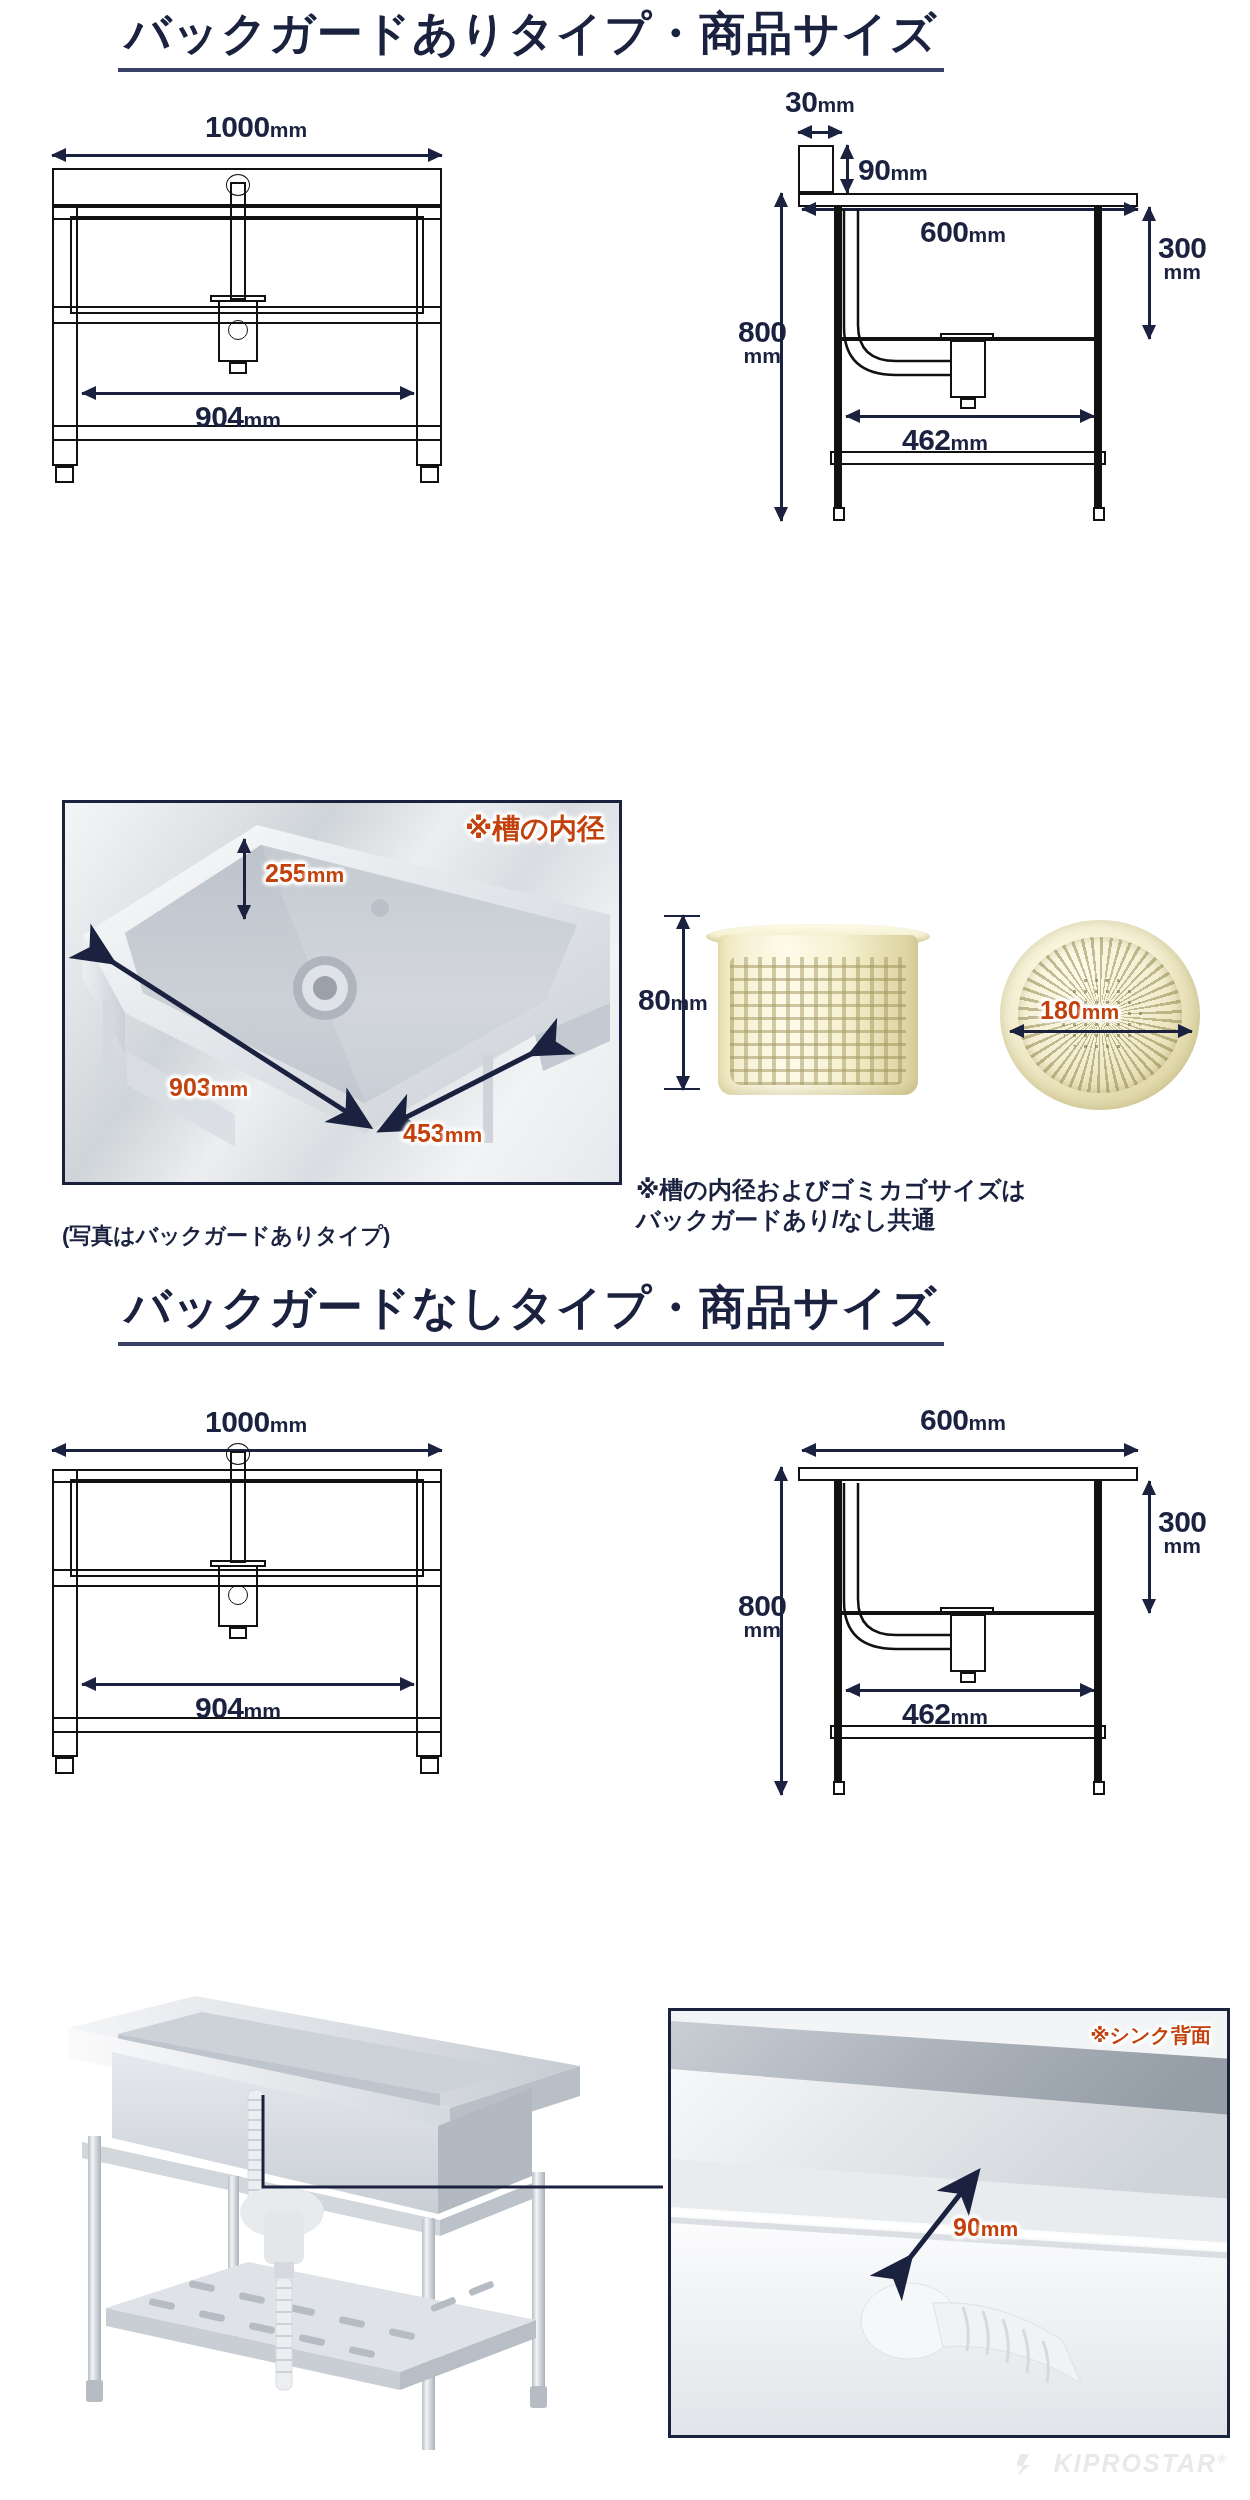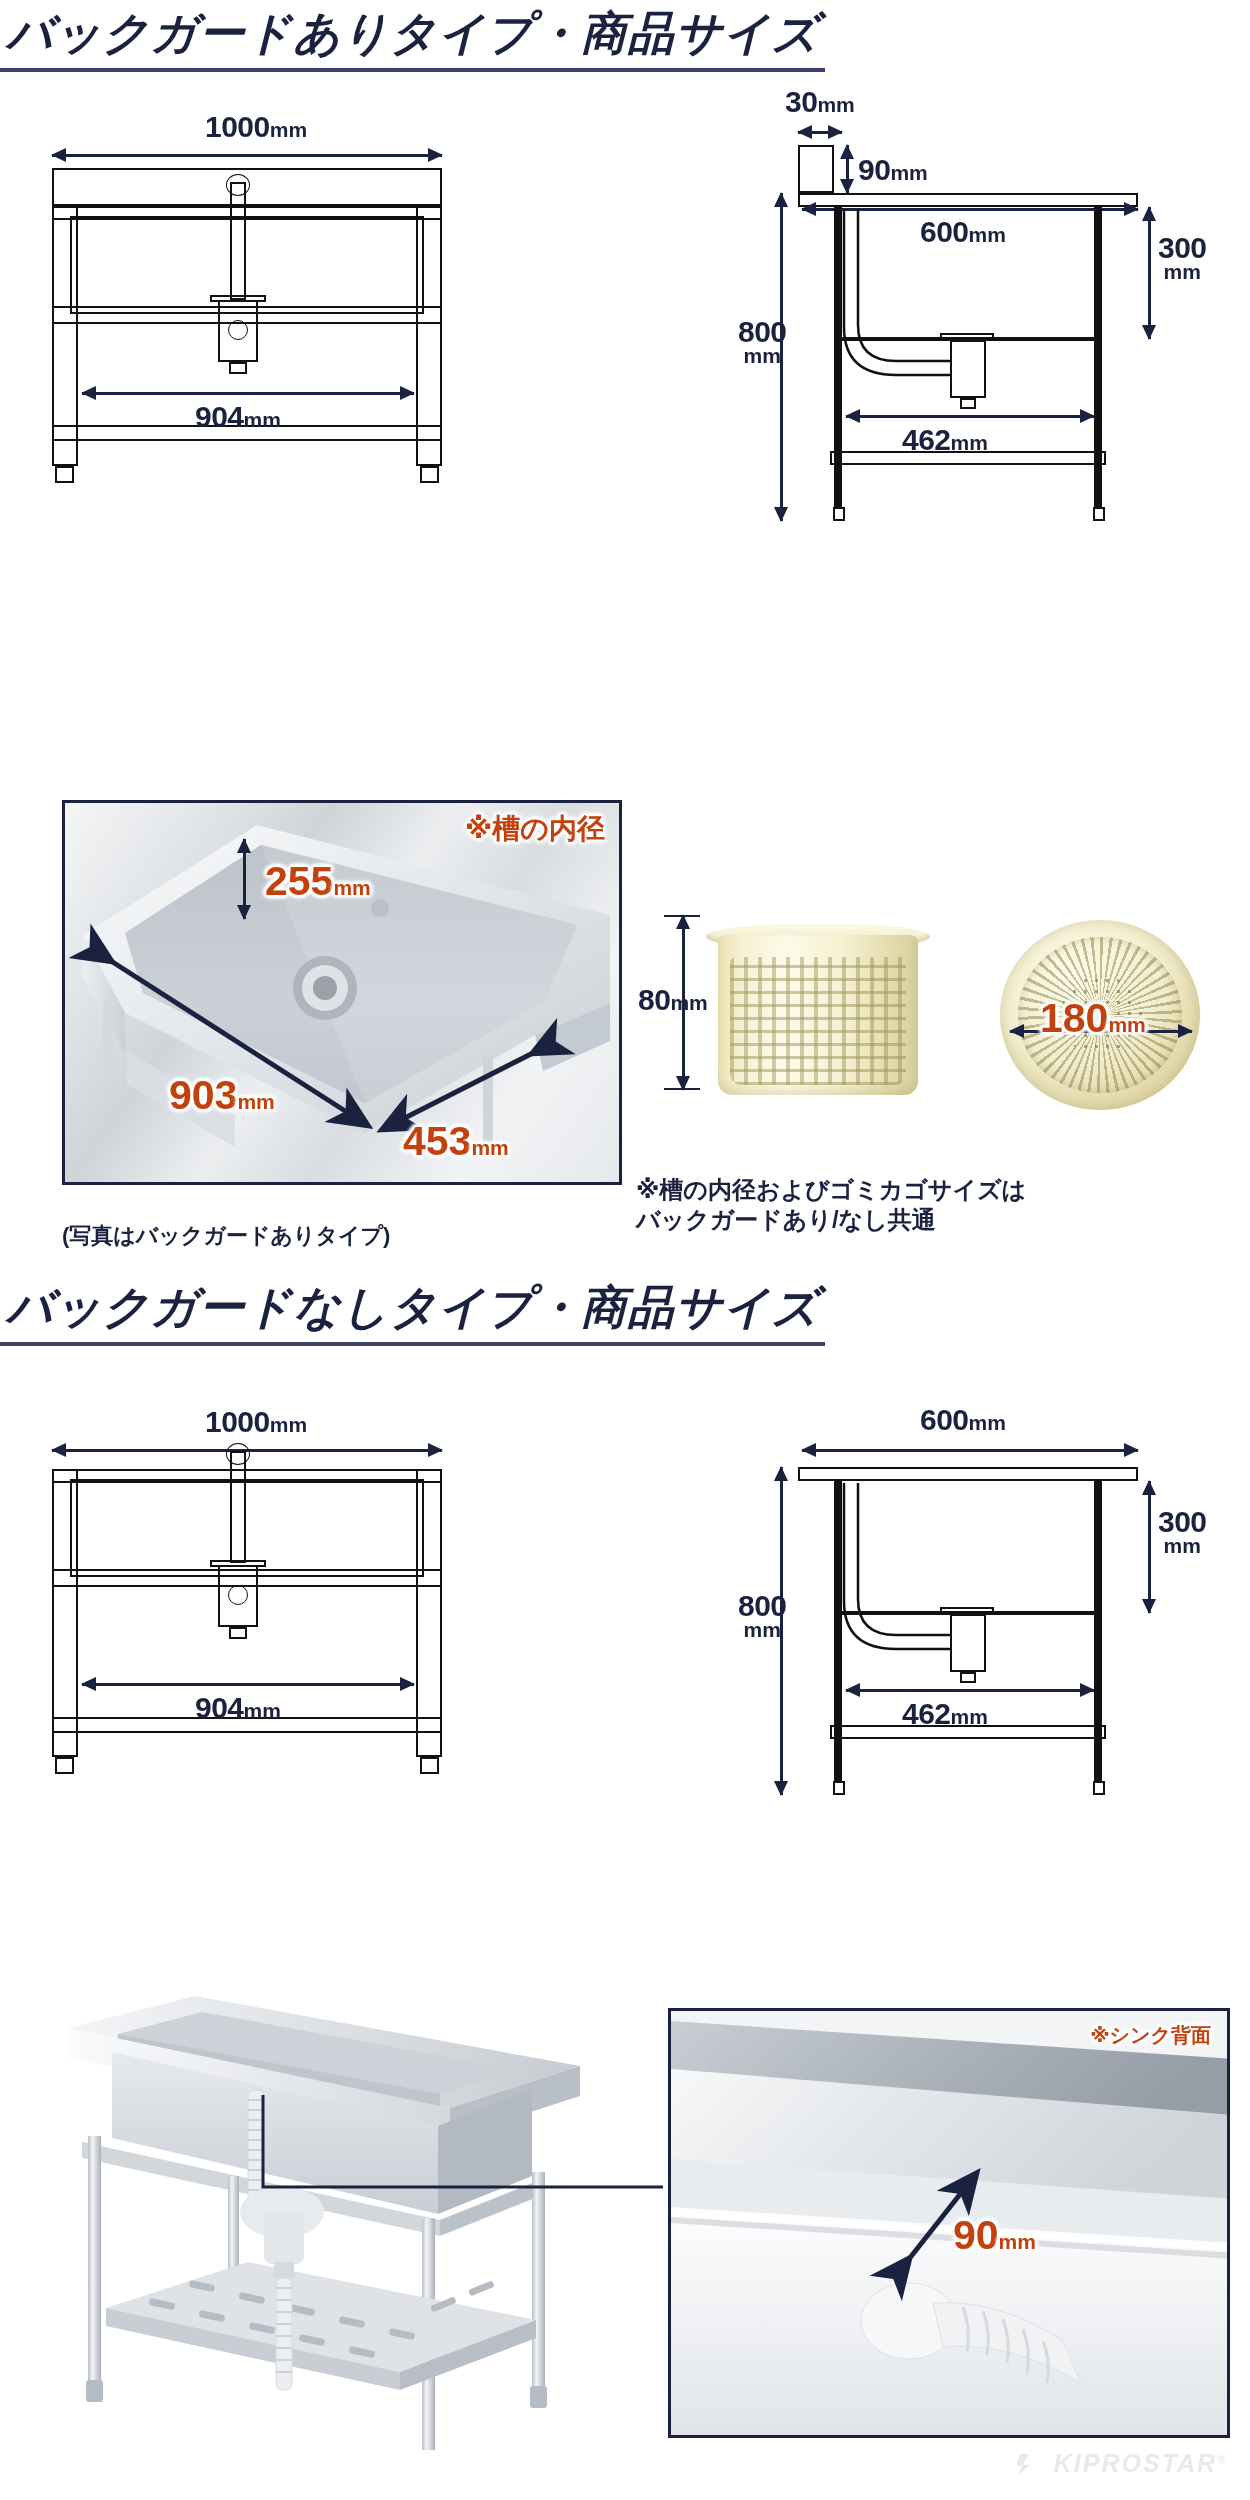--- a/index.html
+++ b/index.html
@@ -5,21 +5,21 @@
   html,body{margin:0;padding:0;background:#ffffff;}
   body{
     width:1250px;height:2500px;position:relative;overflow:hidden;
     font-family:"Liberation Sans","DejaVu Sans",sans-serif;
     color:#1a2240;
   }
   .page{position:relative;width:1250px;height:2500px;background:#fff;}
 
   
   .sec-title{
-    position:absolute;left:0;width:1062px;text-align:left;font-style:italic;
+    position:absolute;left:0;width:1062px;text-align:center;
   }
   .sec-title .txt{
     display:inline-block;
     font-size:46px;font-weight:bold;letter-spacing:1px;
     color:#1a2240;line-height:1.1;
     padding:0 6px 9px 6px;
     border-bottom:4px solid #3a4168;
   }
 
   
@@ -60,21 +60,21 @@
 
   
   .photolabel{
     position:absolute;white-space:nowrap;font-weight:bold;color:#c2410c;
     line-height:1;
     text-shadow:
       2px 0 3px #fff,-2px 0 3px #fff,0 2px 3px #fff,0 -2px 3px #fff,
       2px 2px 3px #fff,-2px -2px 3px #fff,2px -2px 3px #fff,-2px 2px 3px #fff,
       3px 0 4px #fff,-3px 0 4px #fff,0 3px 4px #fff,0 -3px 4px #fff;
   }
-  .photolabel .n{font-size:41px;}
+  .photolabel .n{font-size:25px;}
   .photolabel .u{font-size:21px;}
 
   .note{
     position:absolute;font-weight:bold;color:#1a2240;line-height:1.25;
     white-space:pre-line;
   }
 
   
   .frame{position:absolute;border:3px solid #1a2240;box-sizing:border-box;overflow:hidden;background:#fff;}
 

